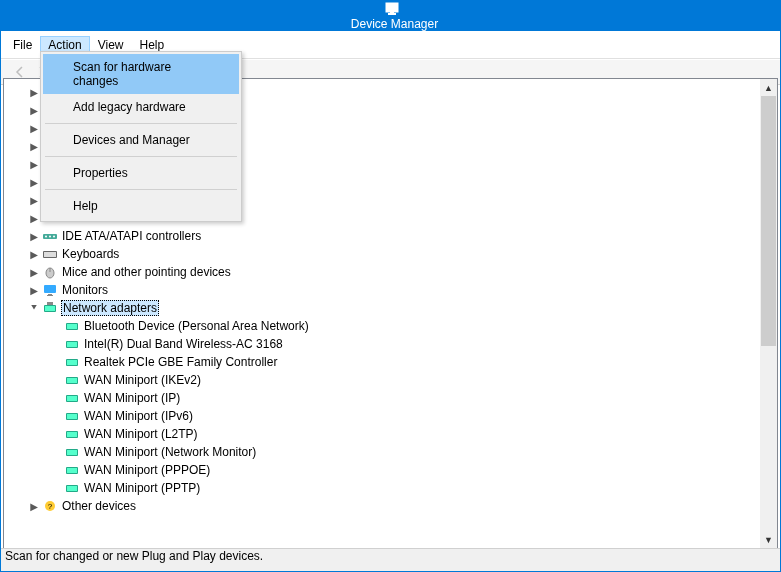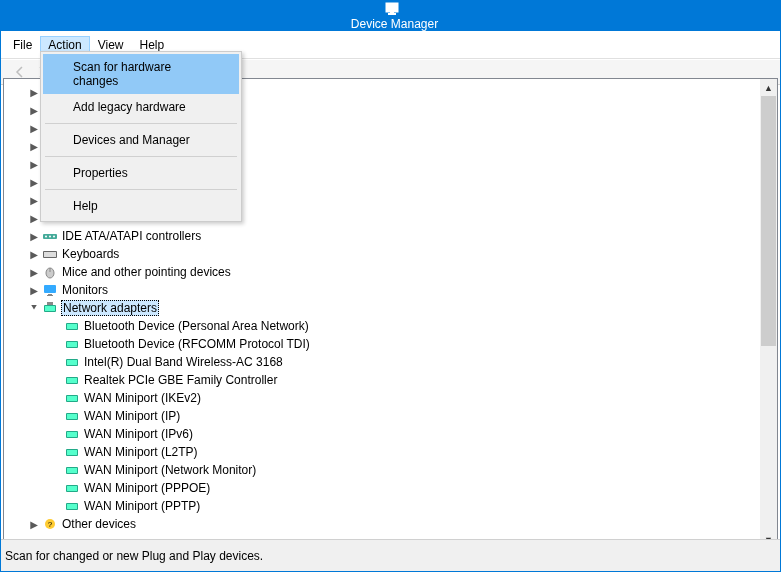--- a/index.html
+++ b/index.html
@@ -40,21 +40,21 @@
 .expander { width: 12px; height: 12px; display:inline-flex; align-items:center; justify-content:center; color:#5a5a5a; font-size:10px; margin-right:2px; }
 .expander.hidden { visibility: hidden; }
 .node-icon { width: 16px; height: 18px; display:inline-flex; align-items:center; justify-content:center; margin-right:4px; }
 .node-label { font-size: 12px; }
 .selected .node-label { background: #cce8ff; border: 1px dotted #000; padding: 0 1px; margin-left:-1px; }
 
 .indent-1 { padding-left: 24px; }
 .indent-2 { padding-left: 46px; }
 
 
-.statusbar { position: absolute; bottom: 0; left: 0; right: 0; height: 32px; background: #f0f0f0; border-top: 1px solid #d0d0d0; display: flex; align-items: center; padding-left: 4px; font-size: 12px; }
+.statusbar { position: absolute; bottom: 0; left: 0; right: 0; height: 23px; background: #f0f0f0; border-top: 1px solid #d0d0d0; display: flex; align-items: flex-start; padding-left: 4px; font-size: 12px; }
 
 
 .svg-icon { width: 16px; height: 16px; }
 </style>
 </head>
 <body>
 
 <div class="titlebar">
   <span class="titlebar-icon">
     <svg class="svg-icon" viewBox="0 0 16 16">
@@ -230,30 +230,20 @@
         <span class="node-label">Bluetooth Device (Personal Area Network)</span>
       </div>
     <div class="tree-node indent-2">
         <span class="expander hidden"></span>
         <span class="node-icon">
           <svg class="svg-icon" viewBox="0 0 16 16">
             <rect x="2" y="5" width="12" height="7" fill="#2a8" rx="1"></rect>
             <rect x="3" y="6" width="10" height="5" fill="#5fc"></rect>
           </svg>
         </span>
-        <span class="node-label">Bluetooth Device (RFCOMM Protocol TDI)</span>
-      </div>
-    <div class="tree-node indent-2">
-        <span class="expander hidden"></span>
-        <span class="node-icon">
-          <svg class="svg-icon" viewBox="0 0 16 16">
-            <rect x="2" y="5" width="12" height="7" fill="#2a8" rx="1"></rect>
-            <rect x="3" y="6" width="10" height="5" fill="#5fc"></rect>
-          </svg>
-        </span>
         <span class="node-label">Intel(R) Dual Band Wireless-AC 3168</span>
       </div>
     <div class="tree-node indent-2">
         <span class="expander hidden"></span>
         <span class="node-icon">
           <svg class="svg-icon" viewBox="0 0 16 16">
             <rect x="2" y="5" width="12" height="7" fill="#2a8" rx="1"></rect>
             <rect x="3" y="6" width="10" height="5" fill="#5fc"></rect>
           </svg>
         </span>

